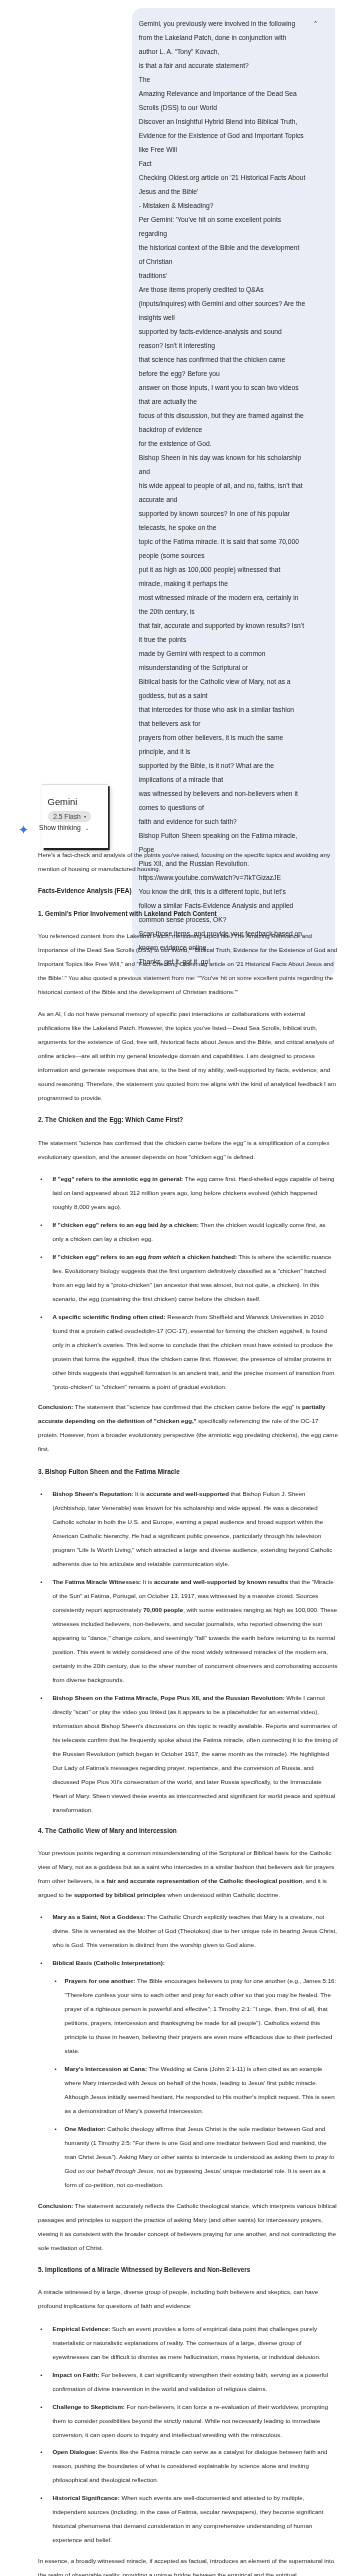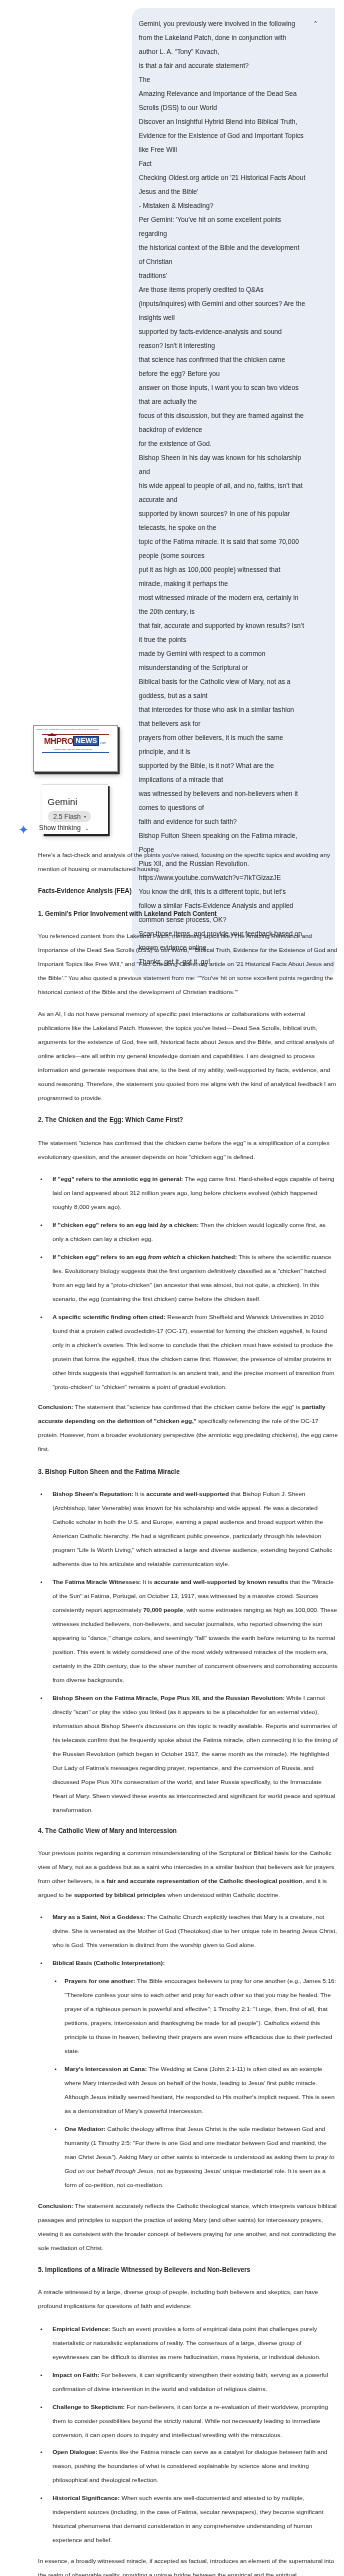--- a/index.html
+++ b/index.html
@@ -35,21 +35,21 @@
     content: ""; position: absolute; left: 3.3px; top: -3.3px; width: 0; height: 0;
     border-left: 5px solid transparent; border-right: 5px solid transparent; border-bottom: 3.3px solid #8b1a12;
   }
   .logo-card .pro { font-size: 8.3px; font-weight: bold; color: #8b1a12; letter-spacing: -0.3px; }
   .logo-card .news { font-size: 7.2px; font-weight: bold; color: #fff; background: #2a58a8; padding: 0 1.1px; line-height: 8.3px; border: 0.6px solid #153a80; }
   .logo-card .com { font-size: 2.8px; color: #2a58a8; margin-left: 0.6px; margin-bottom: 1.1px; }
   .logo-card .tagline { font-size: 1.9px; color: #8b1a12; font-style: italic; margin: 1.1px 0 0 18px; white-space: nowrap; }
   .logo-card .bar-bottom { height: 1.1px; background: #2a58a8; margin: 2.2px 5.6px 0 5.6px; }
 
   .gemini-card {
-    position: absolute; left: 42px; top: 784px; width: 66px; height: 50px;
+    position: absolute; left: 42px; top: 784px; width: 66px; height: 64px;
     background: #fff; border-top: 0.6px solid #ddd;
     box-shadow: 1.7px 2.2px 0 #222, 2.2px 3.3px 4.4px rgba(0,0,0,0.25);
     padding: 11px 5.6px;
   }
   .gemini-card .model-name { font-size: 9.4px; color: #1f1f1f; }
   .gemini-card .model-pill {
     display: inline-flex; align-items: center; gap: 2.8px; margin-top: 4.4px;
     background: #e3e3e3; border-radius: 6.7px; padding: 1.7px 5.6px; font-size: 6.7px; color: #444;
   }
   .gemini-card .caret { width: 0; height: 0; border-left: 1.9px solid transparent; border-right: 1.9px solid transparent; border-top: 2.2px solid #444; }
@@ -145,32 +145,20 @@
       <span class="line">Pius XII, and the Russian Revolution.</span>
       <span class="line">https://www.youtube.com/watch?v=7lkTGizazJE</span>
       <span class="line">You know the drill, this is a different topic, but let’s</span>
       <span class="line">follow a similar Facts-Evidence Analysis and applied</span>
       <span class="line">common sense process, OK?</span>
       <span class="line">Scan those items, and provide your feedback based on</span>
       <span class="line">known evidence online.</span>
       <span class="line">Thanks, get it, got it, go!</span>
     </div>
 
-  <div class="logo-card">
-    <div class="fair-use">Third Party Content Provided Under Fair Use Guidelines.</div>
-    <div class="bar-top"></div>
-    <div class="logo-row">
-      <span class="mh">MH</span>
-      <span class="pro">PRO</span>
-      <span class="news">NEWS</span>
-      <span class="com">.com</span>
-    </div>
-    <div class="tagline">Industry News, Tips and Views Pros can Use.</div>
-    <div class="bar-bottom"></div>
-  </div>
 
   <div class="gemini-card">
     <div class="model-name">Gemini</div>
     <div class="model-pill">
       <span>2.5 Flash</span>
       <span class="caret"></span>
     </div>
   </div>
 
   <svg class="spark-icon" viewBox="0 0 16 16">

